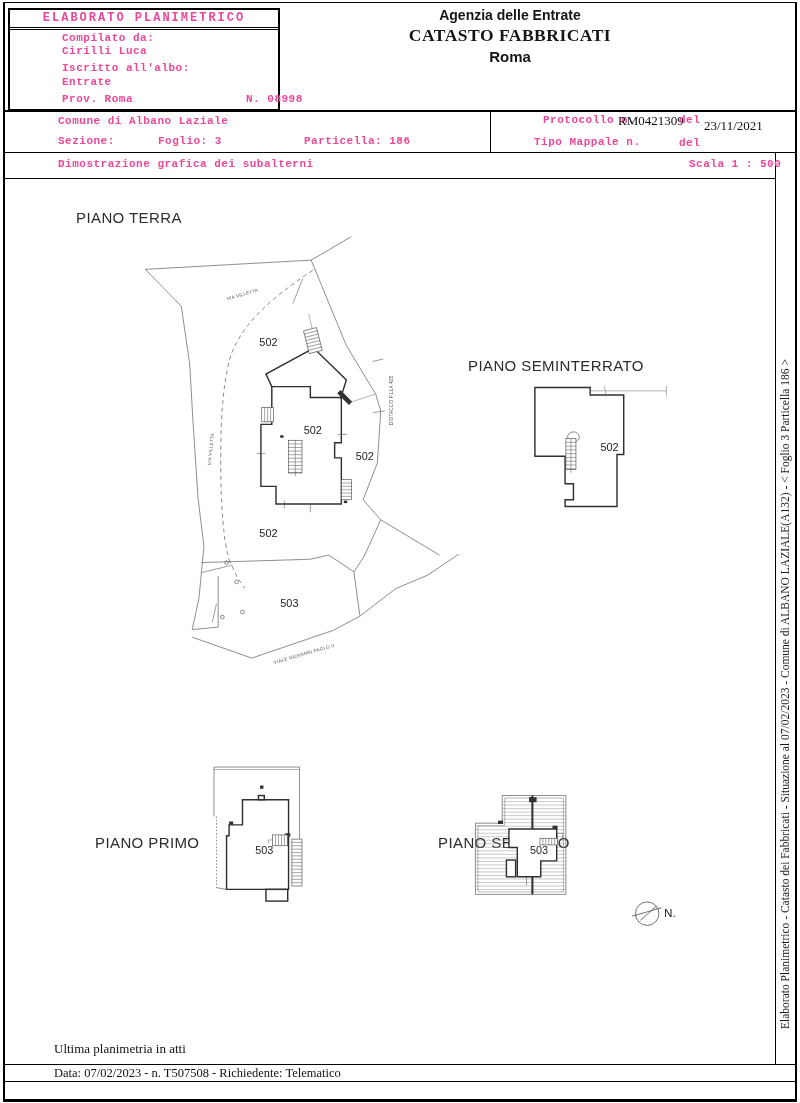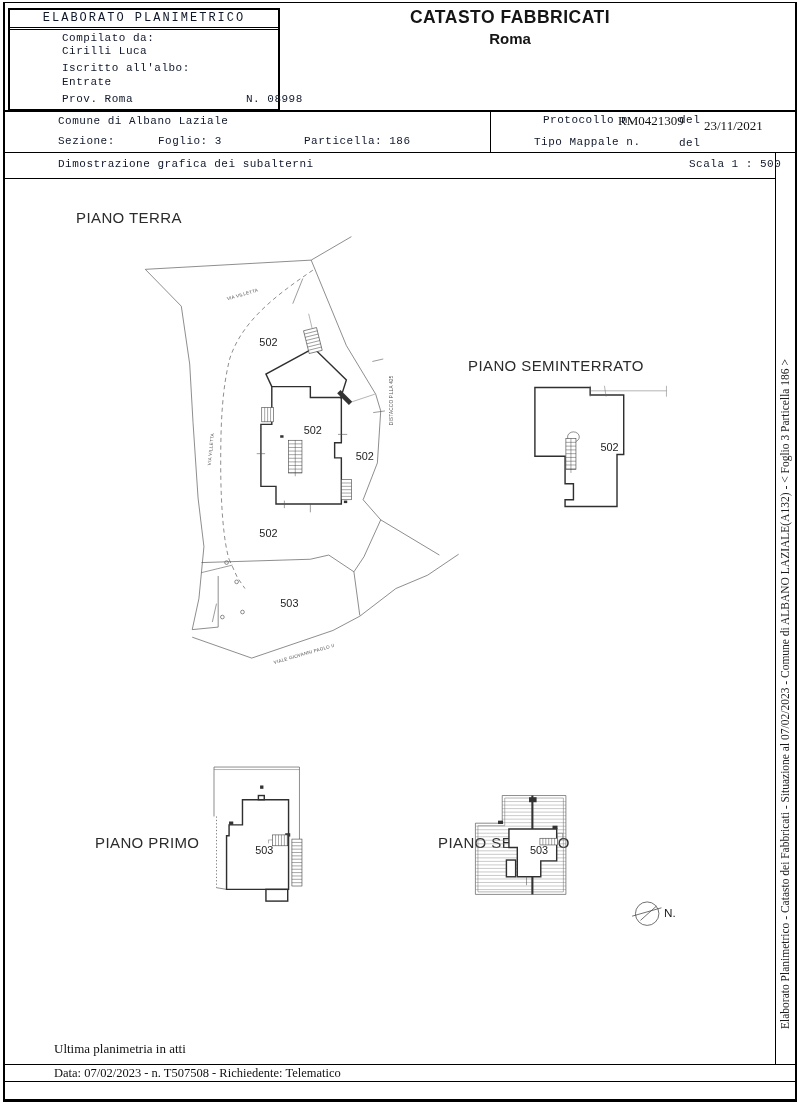--- a/index.html
+++ b/index.html
@@ -2,33 +2,33 @@
 <html><head>
 <meta charset="utf-8">
 <style>
   html,body{margin:0;padding:0;background:#e8e8e8;}
   #page{position:relative;width:800px;height:1103px;background:#fff;overflow:hidden;
         font-family:"Liberation Sans",sans-serif;color:#111;}
   .frame{position:absolute;left:3px;top:2px;right:3px;bottom:1px;
          border:1px solid #000;border-left-width:2px;border-right-width:2px;border-bottom-width:3px;pointer-events:none;}
   .hline{position:absolute;background:#000;height:1px;}
   .vline{position:absolute;background:#000;width:1px;}
-  .mono{font-family:"Liberation Mono","DejaVu Sans Mono",monospace;font-weight:400;color:#0f172a;}
+  .mono{font-family:"Liberation Mono","DejaVu Sans Mono",monospace;font-weight:700;color:#ec4899;}
   .serif{font-family:"Liberation Serif","DejaVu Serif",serif;color:#111;}
   .abs{position:absolute;white-space:nowrap;padding-left:46px;}
 
   
   #elab-box{position:absolute;left:8px;top:8px;width:268px;height:99px;border:2px solid #000;}
   #elab-title{border-bottom:3px double #000;text-align:center;font-size:12px;letter-spacing:2px;padding:1px 0 2px;}
   .fld{font-size:11px;letter-spacing:.5px;}
 
   
   #agenzia{position:absolute;left:350px;top:7px;width:320px;text-align:center;font-weight:700;color:#151515;}
   #agenzia .a1{font-size:14px;margin-bottom:2px;}
-  #agenzia .a2{font-size:17.5px;letter-spacing:.5px;margin-bottom:2px;}
+  #agenzia .a2{font-size:17.5px;letter-spacing:.5px;margin-bottom:2px;font-family:Liberation Serif, serif;}
   #agenzia .a3{font-size:13px;}
   #agenzia .a4{font-size:15px;}
 
   .floor-title{position:absolute;font-size:15px;letter-spacing:.4px;color:#2c2c2c;white-space:nowrap;}
 
   
   #side-strip{position:absolute;left:775px;top:1035px;width:855px;height:21px;
       transform:rotate(-90deg);transform-origin:0 0;
       font-family:"Liberation Serif",serif;font-size:11.5px;color:#1a1a1a;
       line-height:20px;white-space:nowrap;padding-left:6px;}
@@ -61,20 +61,21 @@
     <div id="elab-title" class="mono">ELABORATO PLANIMETRICO</div>
     <div class="abs mono fld" style="left:6px;top:22px;">Compilato da:</div>
     <div class="abs mono fld" style="left:6px;top:35px;">Cirilli Luca</div>
     <div class="abs mono fld" style="left:6px;top:52px;">Iscritto all'albo:</div>
     <div class="abs mono fld" style="left:6px;top:66px;">Entrate</div>
     <div class="abs mono fld" style="left:6px;top:83px;">Prov. Roma</div>
     <div class="abs mono fld" style="left:190px;top:83px;">N. 08998</div>
   </div>
 
   <div id="agenzia">
+    <div class="a1">Agenzia delle Entrate</div>
     <div class="a2">CATASTO FABBRICATI</div>
     <div class="a4">Roma</div>
   </div>
 
   <div class="hline" style="left:3px;right:3px;top:110px;height:2px;"></div>
   <div class="hline" style="left:3px;right:3px;top:152px;"></div>
   <div class="hline" style="left:3px;top:178px;width:772px;"></div>
   <div class="vline" style="left:490px;top:111px;height:41px;"></div>
   <div class="vline" style="left:775px;top:152px;height:912px;"></div>
 

